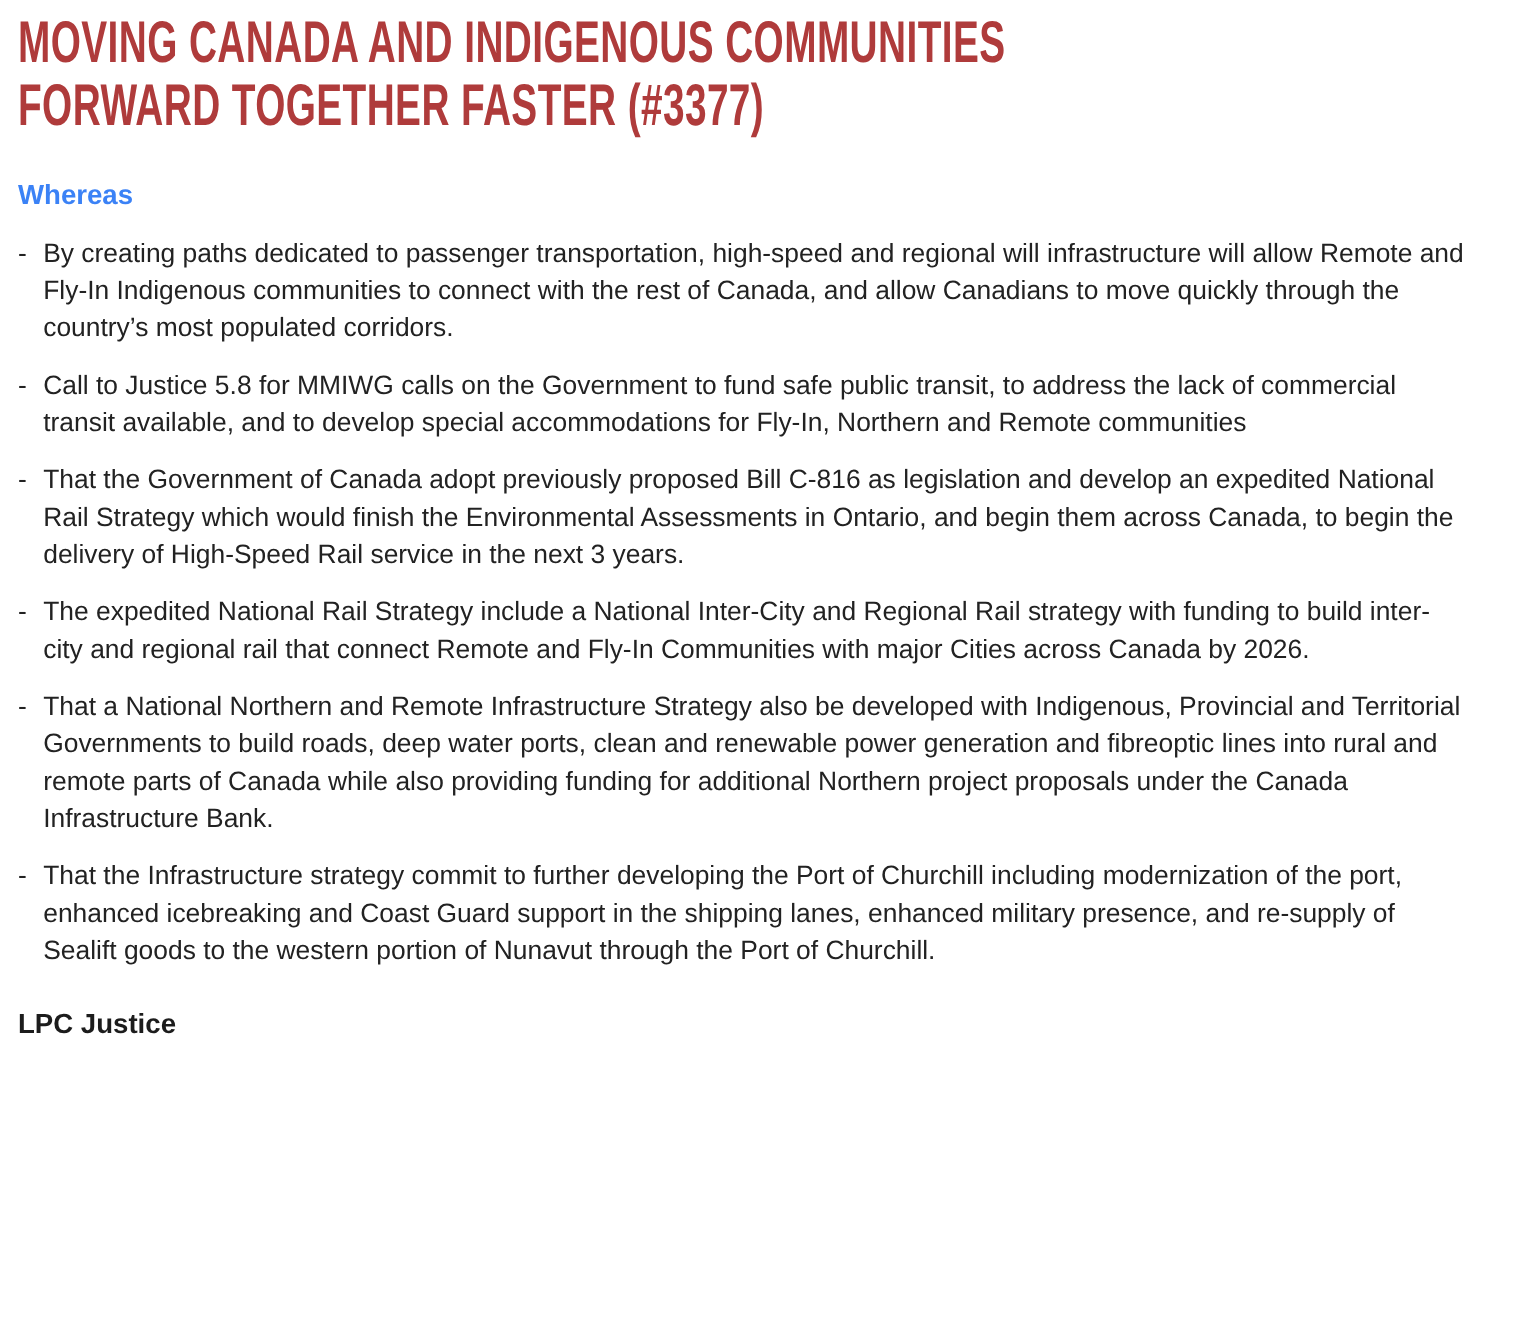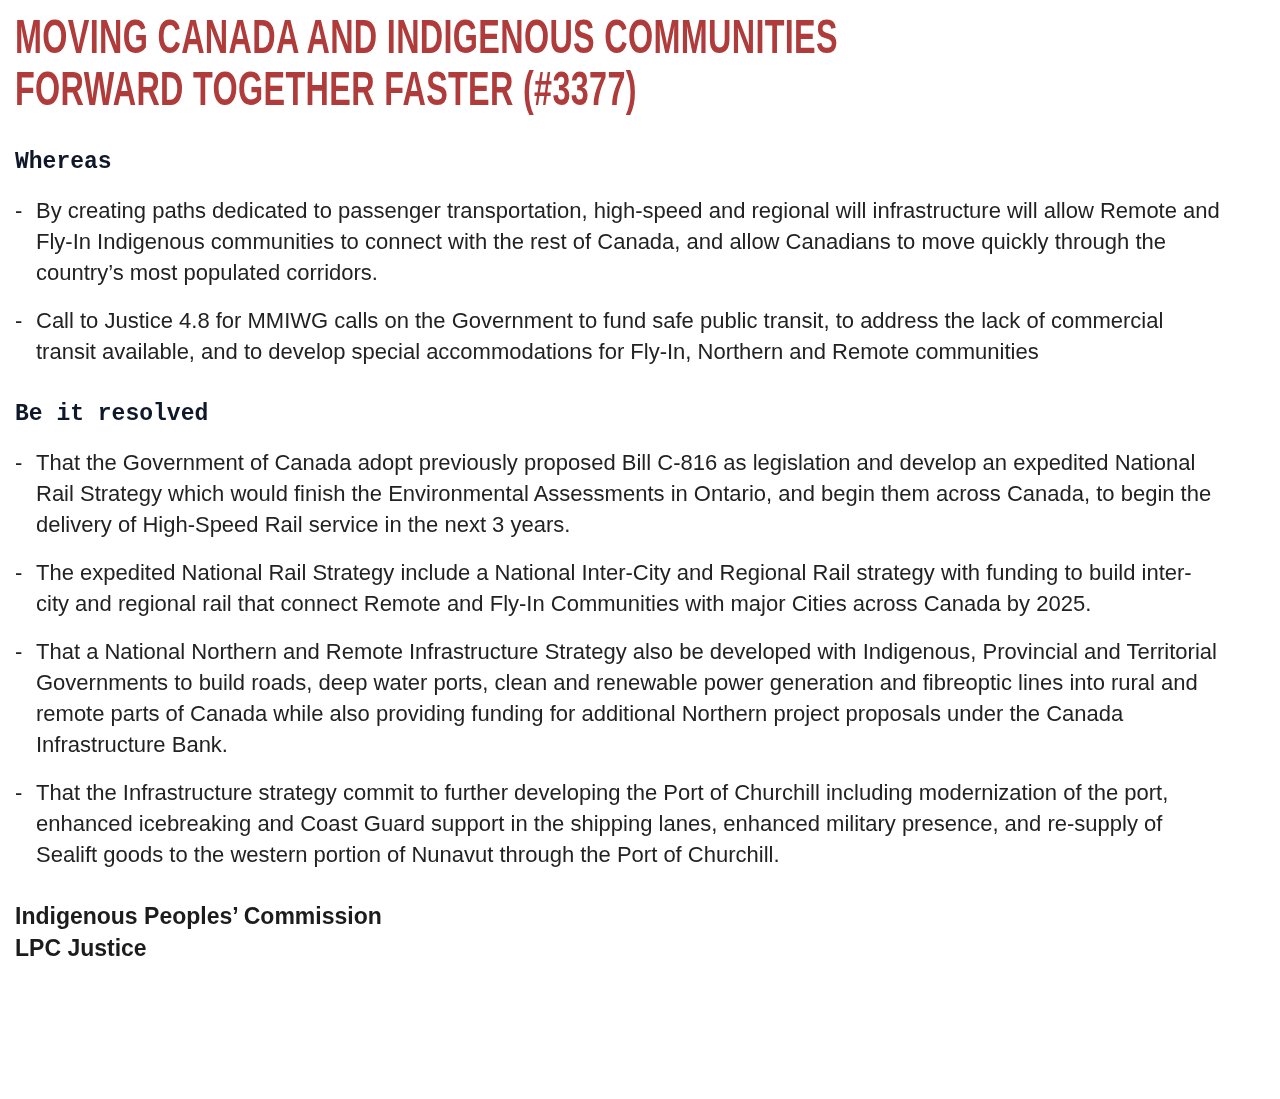--- a/index.html
+++ b/index.html
@@ -23,23 +23,22 @@
     width:172%;
     margin-bottom:34px;
     letter-spacing:0.5px;
   }
   .title .tline { display:block; white-space:nowrap; }
 
   .section-heading {
     font-size:23px;
     line-height:28px;
     font-weight:700;
-    color:#0f172a;
+    color:#3b82f6;
     margin:0 0 19px 0;
-    font-family:Liberation Mono, monospace;
   }
   .section-heading.resolved { margin-top:33px; }
 
   .bullet {
     display:flex;
     margin:0 0 17px 0;
     font-size:22px;
     line-height:31px;
     color:#222222;
   }
@@ -67,43 +66,41 @@
 
   <h2 class="section-heading">Whereas</h2>
 
   <div>
     <div class="bullet">
       <span class="dash">-</span>
       <span class="btext">By creating paths dedicated to passenger transportation, high-speed and regional will infrastructure will allow Remote and Fly-In Indigenous communities to connect with the rest of Canada, and allow Canadians to move quickly through the country’s most populated corridors.</span>
     </div>
     <div class="bullet">
       <span class="dash">-</span>
-      <span class="btext">Call to Justice 4.8 for MMIWG calls on the Government to fund safe public transit, to address the lack of commercial transit available, and to develop special accommodations for Fly-In, Northern and Remote communities</span>
+      <span class="btext">Call to Justice 5.8 for MMIWG calls on the Government to fund safe public transit, to address the lack of commercial transit available, and to develop special accommodations for Fly-In, Northern and Remote communities</span>
     </div>
   </div>
 
-  <h2 class="section-heading resolved">Be it resolved</h2>
 
   <div>
     <div class="bullet">
       <span class="dash">-</span>
       <span class="btext">That the Government of Canada adopt previously proposed Bill C-816 as legislation and develop an expedited National Rail Strategy which would finish the Environmental Assessments in Ontario, and begin them across Canada, to begin the delivery of High-Speed Rail service in the next 3 years.</span>
     </div>
     <div class="bullet">
       <span class="dash">-</span>
-      <span class="btext">The expedited National Rail Strategy include a National Inter-City and Regional Rail strategy with funding to build inter-city and regional rail that connect Remote and Fly-In Communities with major Cities across Canada by 2025.</span>
+      <span class="btext">The expedited National Rail Strategy include a National Inter-City and Regional Rail strategy with funding to build inter-city and regional rail that connect Remote and Fly-In Communities with major Cities across Canada by 2026.</span>
     </div>
     <div class="bullet">
       <span class="dash">-</span>
       <span class="btext">That a National Northern and Remote Infrastructure Strategy also be developed with Indigenous, Provincial and Territorial Governments to build roads, deep water ports, clean and renewable power generation and fibreoptic lines into rural and remote parts of Canada while also providing funding for additional Northern project proposals under the Canada Infrastructure Bank.</span>
     </div>
     <div class="bullet">
       <span class="dash">-</span>
       <span class="btext">That the Infrastructure strategy commit to further developing the Port of Churchill including modernization of the port, enhanced icebreaking and Coast Guard support in the shipping lanes, enhanced military presence, and re-supply of Sealift goods to the western portion of Nunavut through the Port of Churchill.</span>
     </div>
   </div>
 
   <div class="signature">
-    <span class="sline">Indigenous Peoples’ Commission</span>
     <span class="sline">LPC Justice</span>
   </div>
 
 </div>
 
 </body></html>

